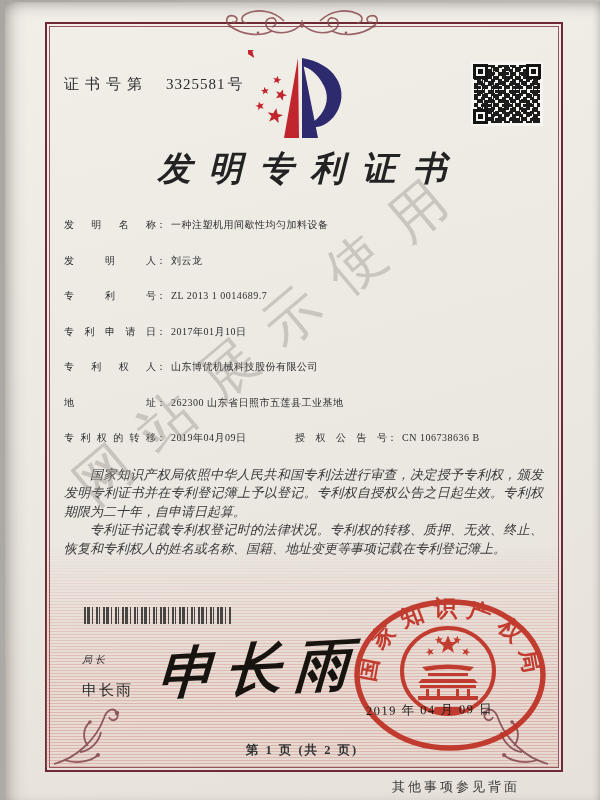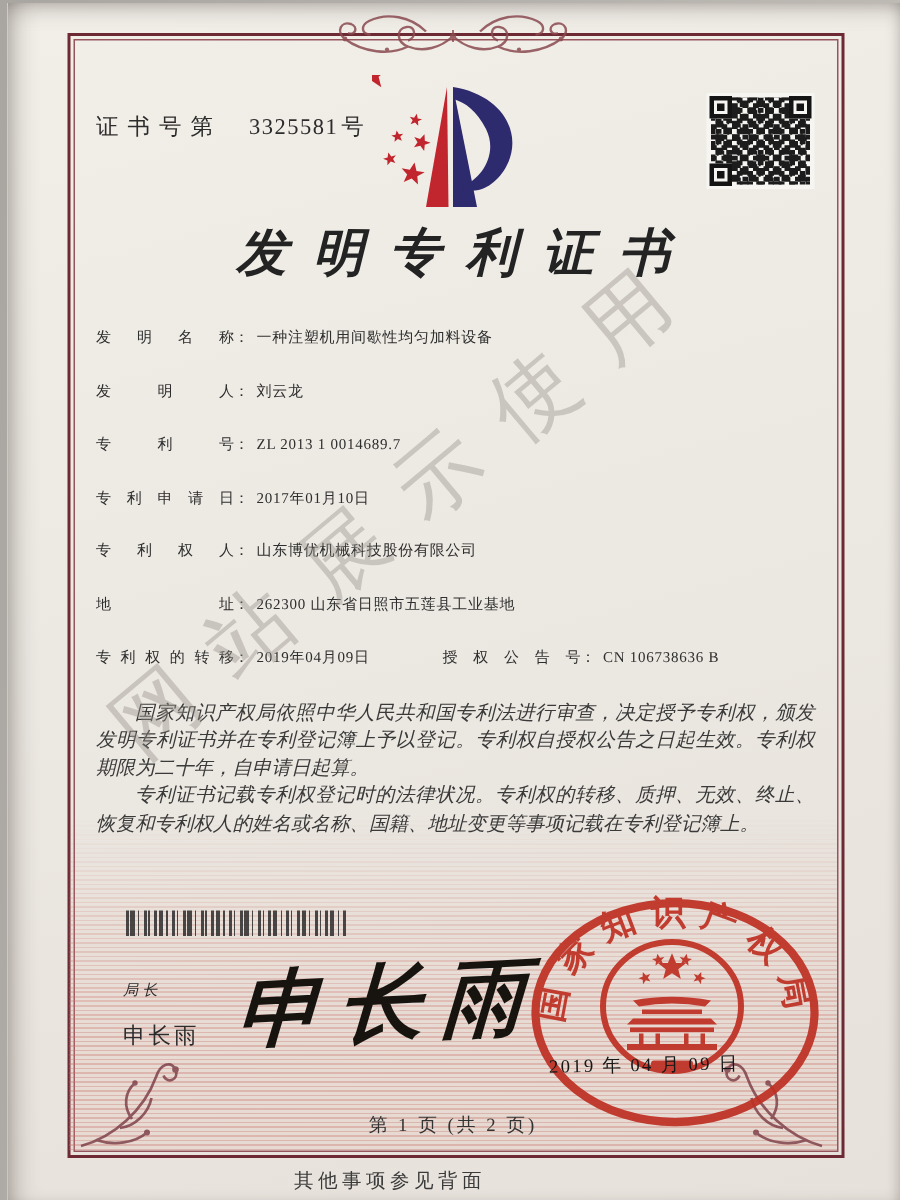--- a/index.html
+++ b/index.html
@@ -67,22 +67,22 @@
   }
   .sig-label{position:absolute;left:82px;top:653px;font-size:10px;letter-spacing:3px;color:#2c2c2c;z-index:2;font-style:italic;}
   .sig-name{position:absolute;left:82px;top:681px;font-size:15px;letter-spacing:2px;color:#2c2c2c;z-index:2;}
   .autograph{
     position:absolute;left:158px;top:632px;z-index:2;
     font-size:56px;color:#17140f;letter-spacing:12px;
     font-style:italic;font-weight:bold;transform:rotate(-3deg) skewX(-6deg);
   }
   .seal{position:absolute;left:348px;top:591px;z-index:3;opacity:.93;}
   .seal-date{position:absolute;left:366px;top:702px;z-index:4;font-size:12.5px;letter-spacing:1.5px;color:#171717;transform:rotate(-1deg);}
-  .pagenum{position:absolute;left:45px;top:742px;width:514px;text-align:center;font-size:12.5px;color:#333;z-index:2;letter-spacing:2px;}
-  .backnote{position:absolute;left:0;top:778px;width:520px;text-align:center;font-size:13px;color:#3a3a3a;z-index:2;letter-spacing:3px;}
+  .pagenum{position:absolute;left:45px;top:742px;width:514px;text-align:center;font-size:12.5px;color:#333;z-index:2;letter-spacing:2px;font-weight:bold;}
+  .backnote{position:absolute;left:0;top:778px;width:520px;text-align:right;font-size:13px;color:#3a3a3a;z-index:2;letter-spacing:3px;}
   .watermark{
     position:absolute;left:-20px;top:306px;width:560px;height:72px;z-index:5;
     text-align:center;font-size:56px;letter-spacing:26px;text-indent:26px;
     color:rgba(148,142,134,.40);transform:rotate(-40deg);pointer-events:none;
     font-weight:400;
   }
   .ornament{position:absolute;z-index:2;}
   .orn-top{left:210px;top:4px;}
   .orn-bl{left:48px;top:676px;}
   .orn-br{left:468px;top:676px;}

